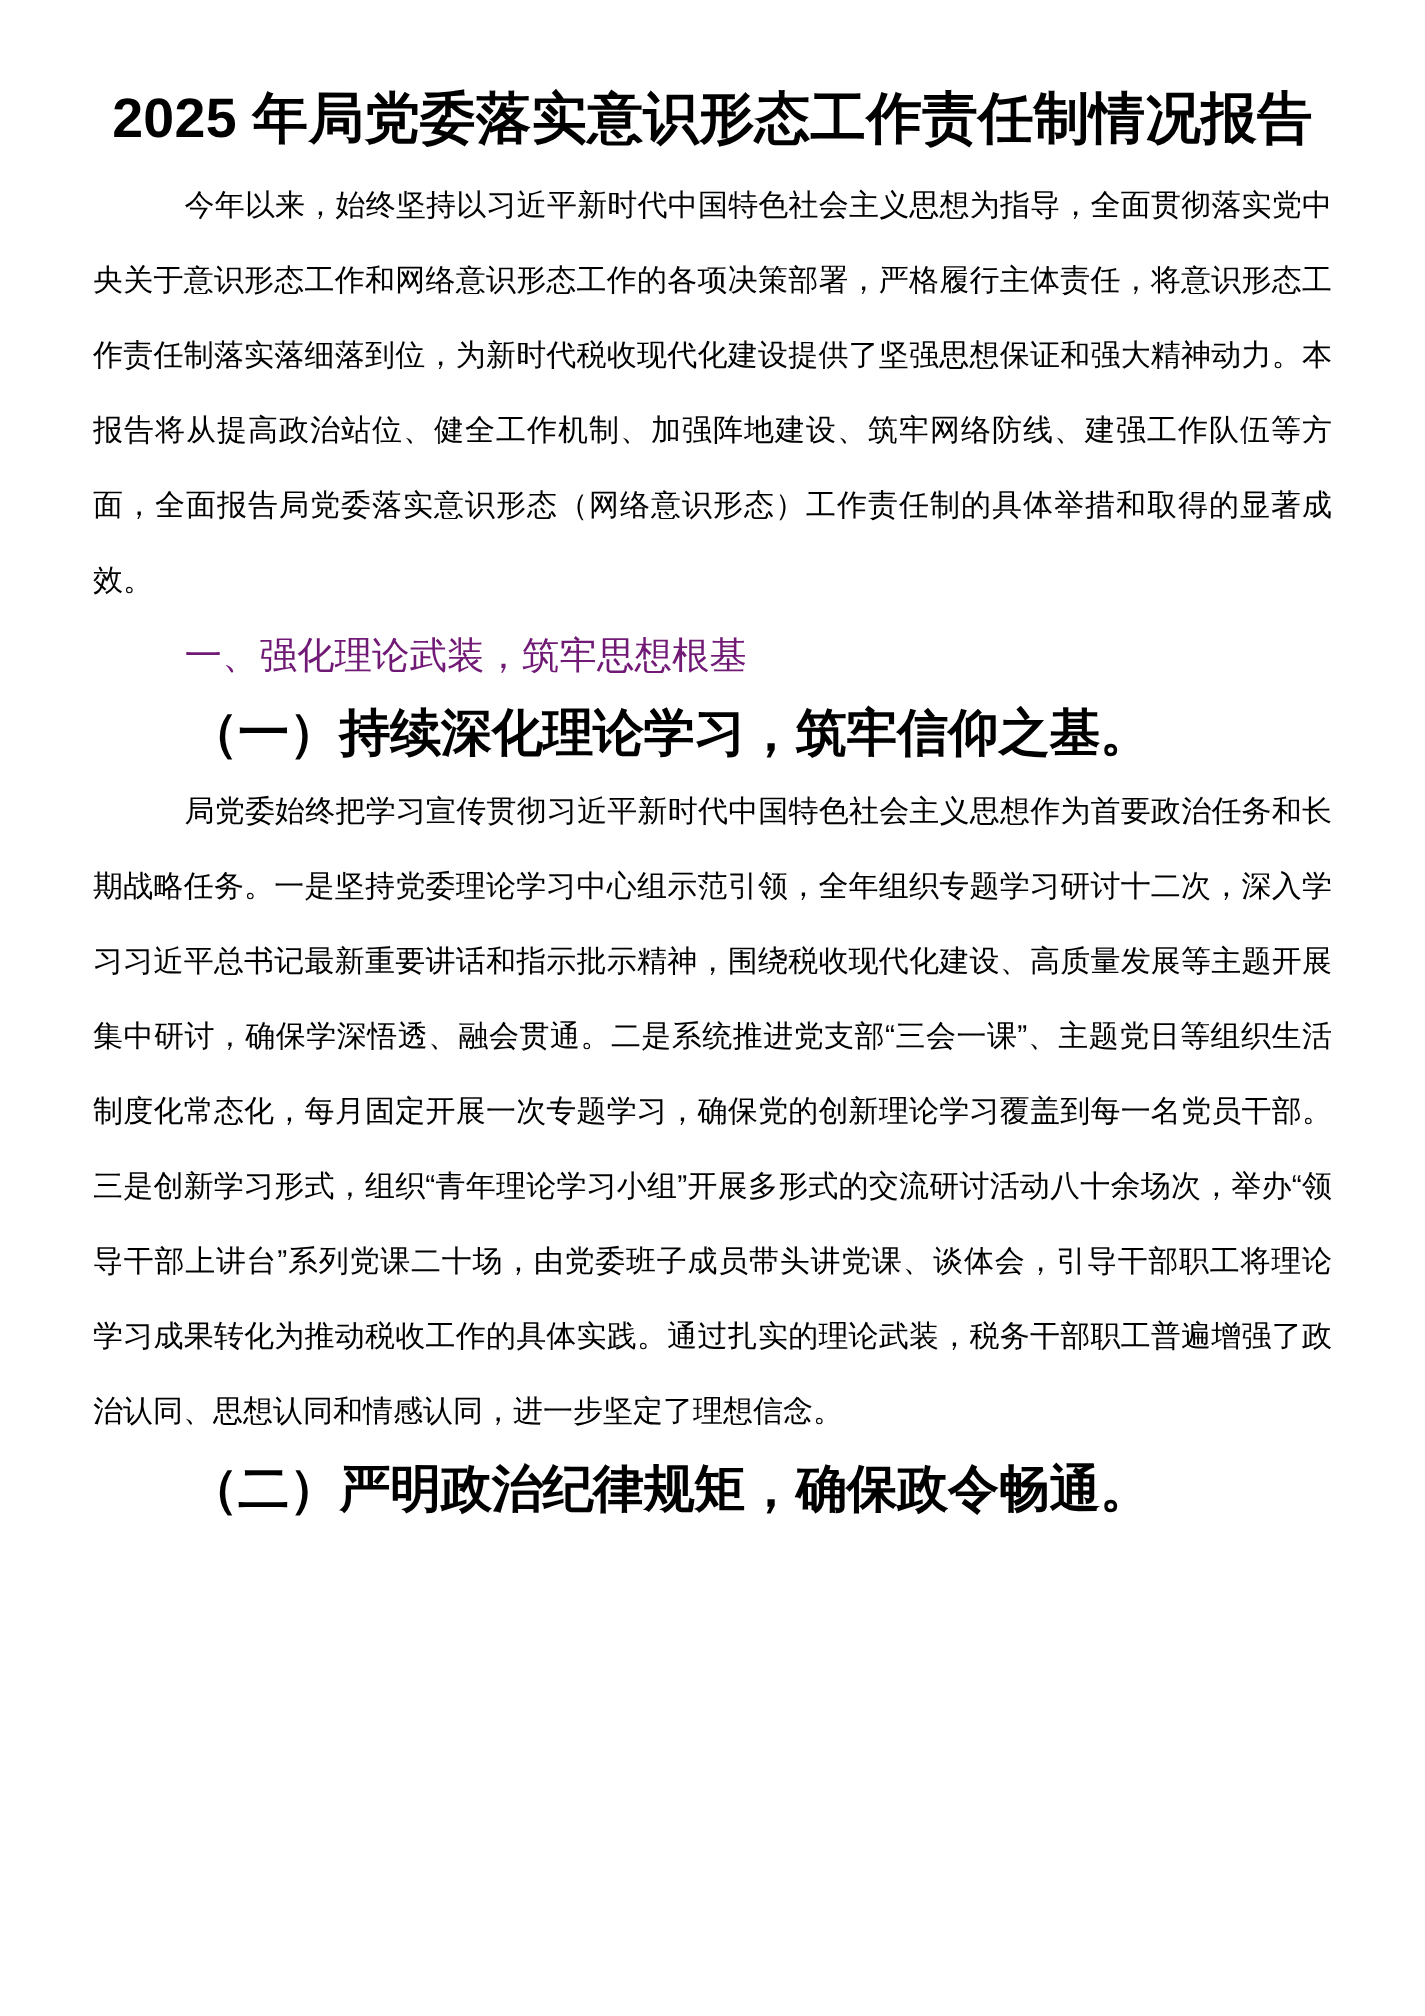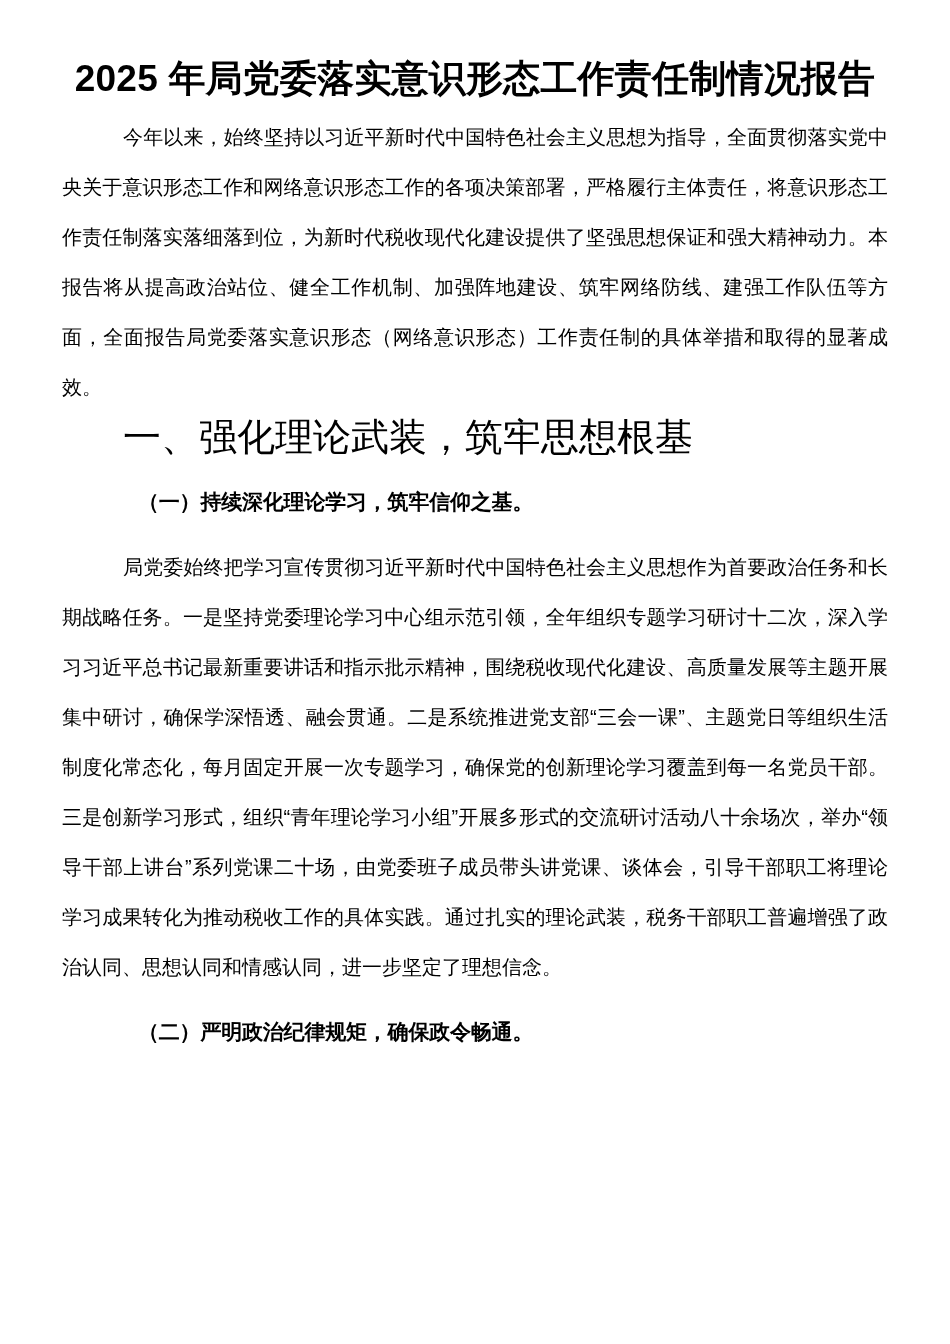--- a/index.html
+++ b/index.html
@@ -46,33 +46,33 @@
     margin: 0;
     color: #000000;
     letter-spacing: 0px;
   }
 
   .para.indent {
     text-indent: 61px;
   }
 
   .heading-1 {
-    font-size: 38px;
+    font-size: 25px;
     line-height: 50px;
     font-weight: 400;
     margin: 0;
     text-indent: 61px;
-    color: #000000;
+    color: #701a75;
   }
 
   .heading-2 {
-    font-size: 21px;
+    font-size: 34px;
     line-height: 50px;
     font-weight: 700;
-    margin: 15px;
+    margin: 2px;
     text-indent: 61px;
     color: #000000;
     letter-spacing: -0.2px;
   }
 </style>
 </head>
 <body>
 
 <div class="page">
   <div class="content">

